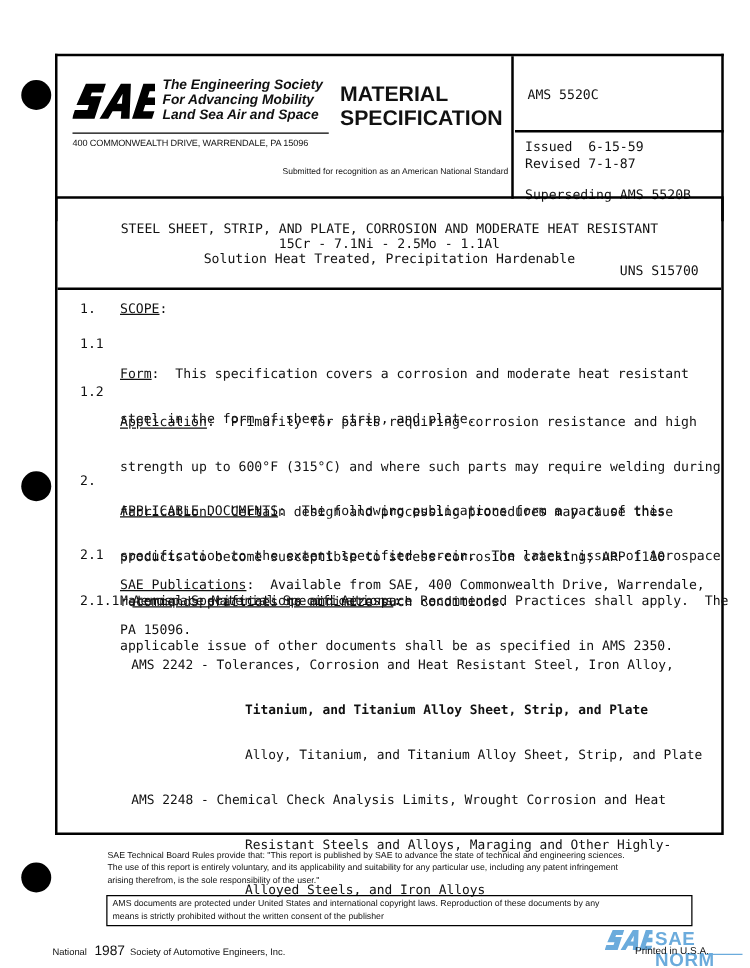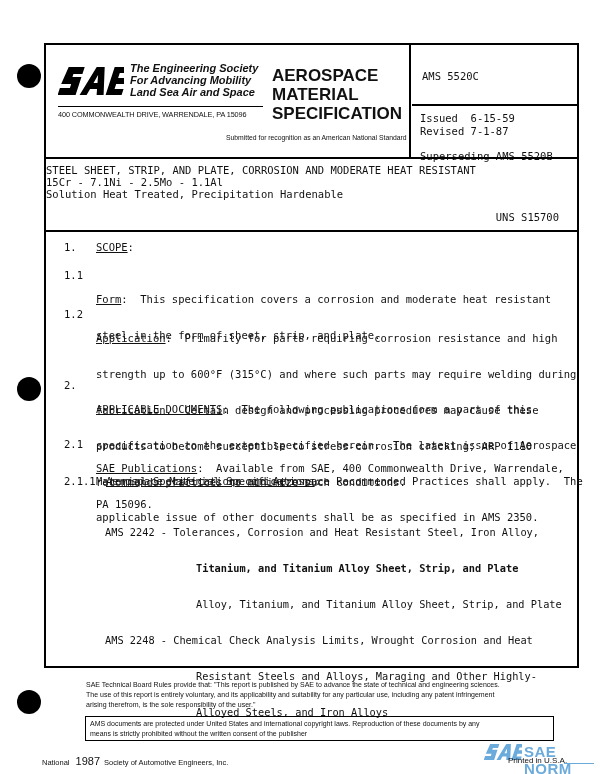--- a/index.html
+++ b/index.html
@@ -19,21 +19,21 @@
     .sae-logo { position: absolute; left: 12px; top: 18px; width: 66px; height: 36px; }
     .sae-logo svg { width: 66px; height: 36px; }
     .tagline { position: absolute; left: 84px; top: 17px; font-family: "Liberation Sans", sans-serif; font-style: italic; font-weight: bold; font-size: 11px; line-height: 12px; }
     .addr-line { position: absolute; left: 12px; top: 61px; width: 205px; border-top: 1px solid #000; }
     .addr { position: absolute; left: 12px; top: 65px; font-family: "Liberation Sans", sans-serif; font-size: 7.3px; letter-spacing: -0.1px; }
     .amstitle { position: absolute; left: 226px; top: 21px; font-family: "Liberation Sans", sans-serif; font-weight: bold; font-size: 17px; line-height: 19px; }
     .submitted { position: absolute; left: 180px; top: 89px; font-family: "Liberation Sans", sans-serif; font-size: 6.8px; }
 
     
     .mainframe { position: absolute; left: 44px; top: 157px; width: 535px; height: 511px; border: 2px solid #000; }
-    .titleblock { position: absolute; left: 0; top: 0; width: 531px; height: 73px; border-bottom: 2px solid #000; font-size: 10.5px; line-height: 12px; padding-top: 5px; }
+    .titleblock { position: absolute; left: 0; top: 0; width: 531px; height: 73px; border-bottom: 2px solid #000; text-align: center; font-size: 10.5px; line-height: 12px; padding-top: 18px; }
     .uns { position: absolute; right: 18px; top: 52px; font-size: 10.5px; }
 
     .body { position: absolute; left: 0; top: 73px; width: 531px; font-size: 10.5px; line-height: 12px; }
     .para { position: absolute; left: 0; width: 531px; }
     .num { position: absolute; left: 18px; }
     .txt { position: absolute; left: 50px; width: 470px; white-space: pre; }
     .u { text-decoration: underline; }
     .ams-list { position: absolute; left: 59px; white-space: pre; font-size: 10.3px; line-height: 12px; }
 
     
@@ -66,21 +66,20 @@
       </svg>
     </div>
     <div class="tagline">
       <div>The Engineering Society</div>
       <div>For Advancing Mobility</div>
       <div>Land Sea Air and Space</div>
     </div>
     <div class="addr-line"></div>
     <div class="addr">400 COMMONWEALTH DRIVE, WARRENDALE, PA 15096</div>
     <div class="amstitle">
-      <div>AEROSPACE</div>
       <div>MATERIAL</div>
       <div>SPECIFICATION</div>
     </div>
     <div class="submitted">Submitted for recognition as an American National Standard</div>
   </div>
   <div class="hdr-right">
     <div class="amsbox">AMS 5520C</div>
     <div class="issbox">
       <div style="white-space:pre;">Issued  6-15-59</div>
       <div>Revised 7-1-87</div>

